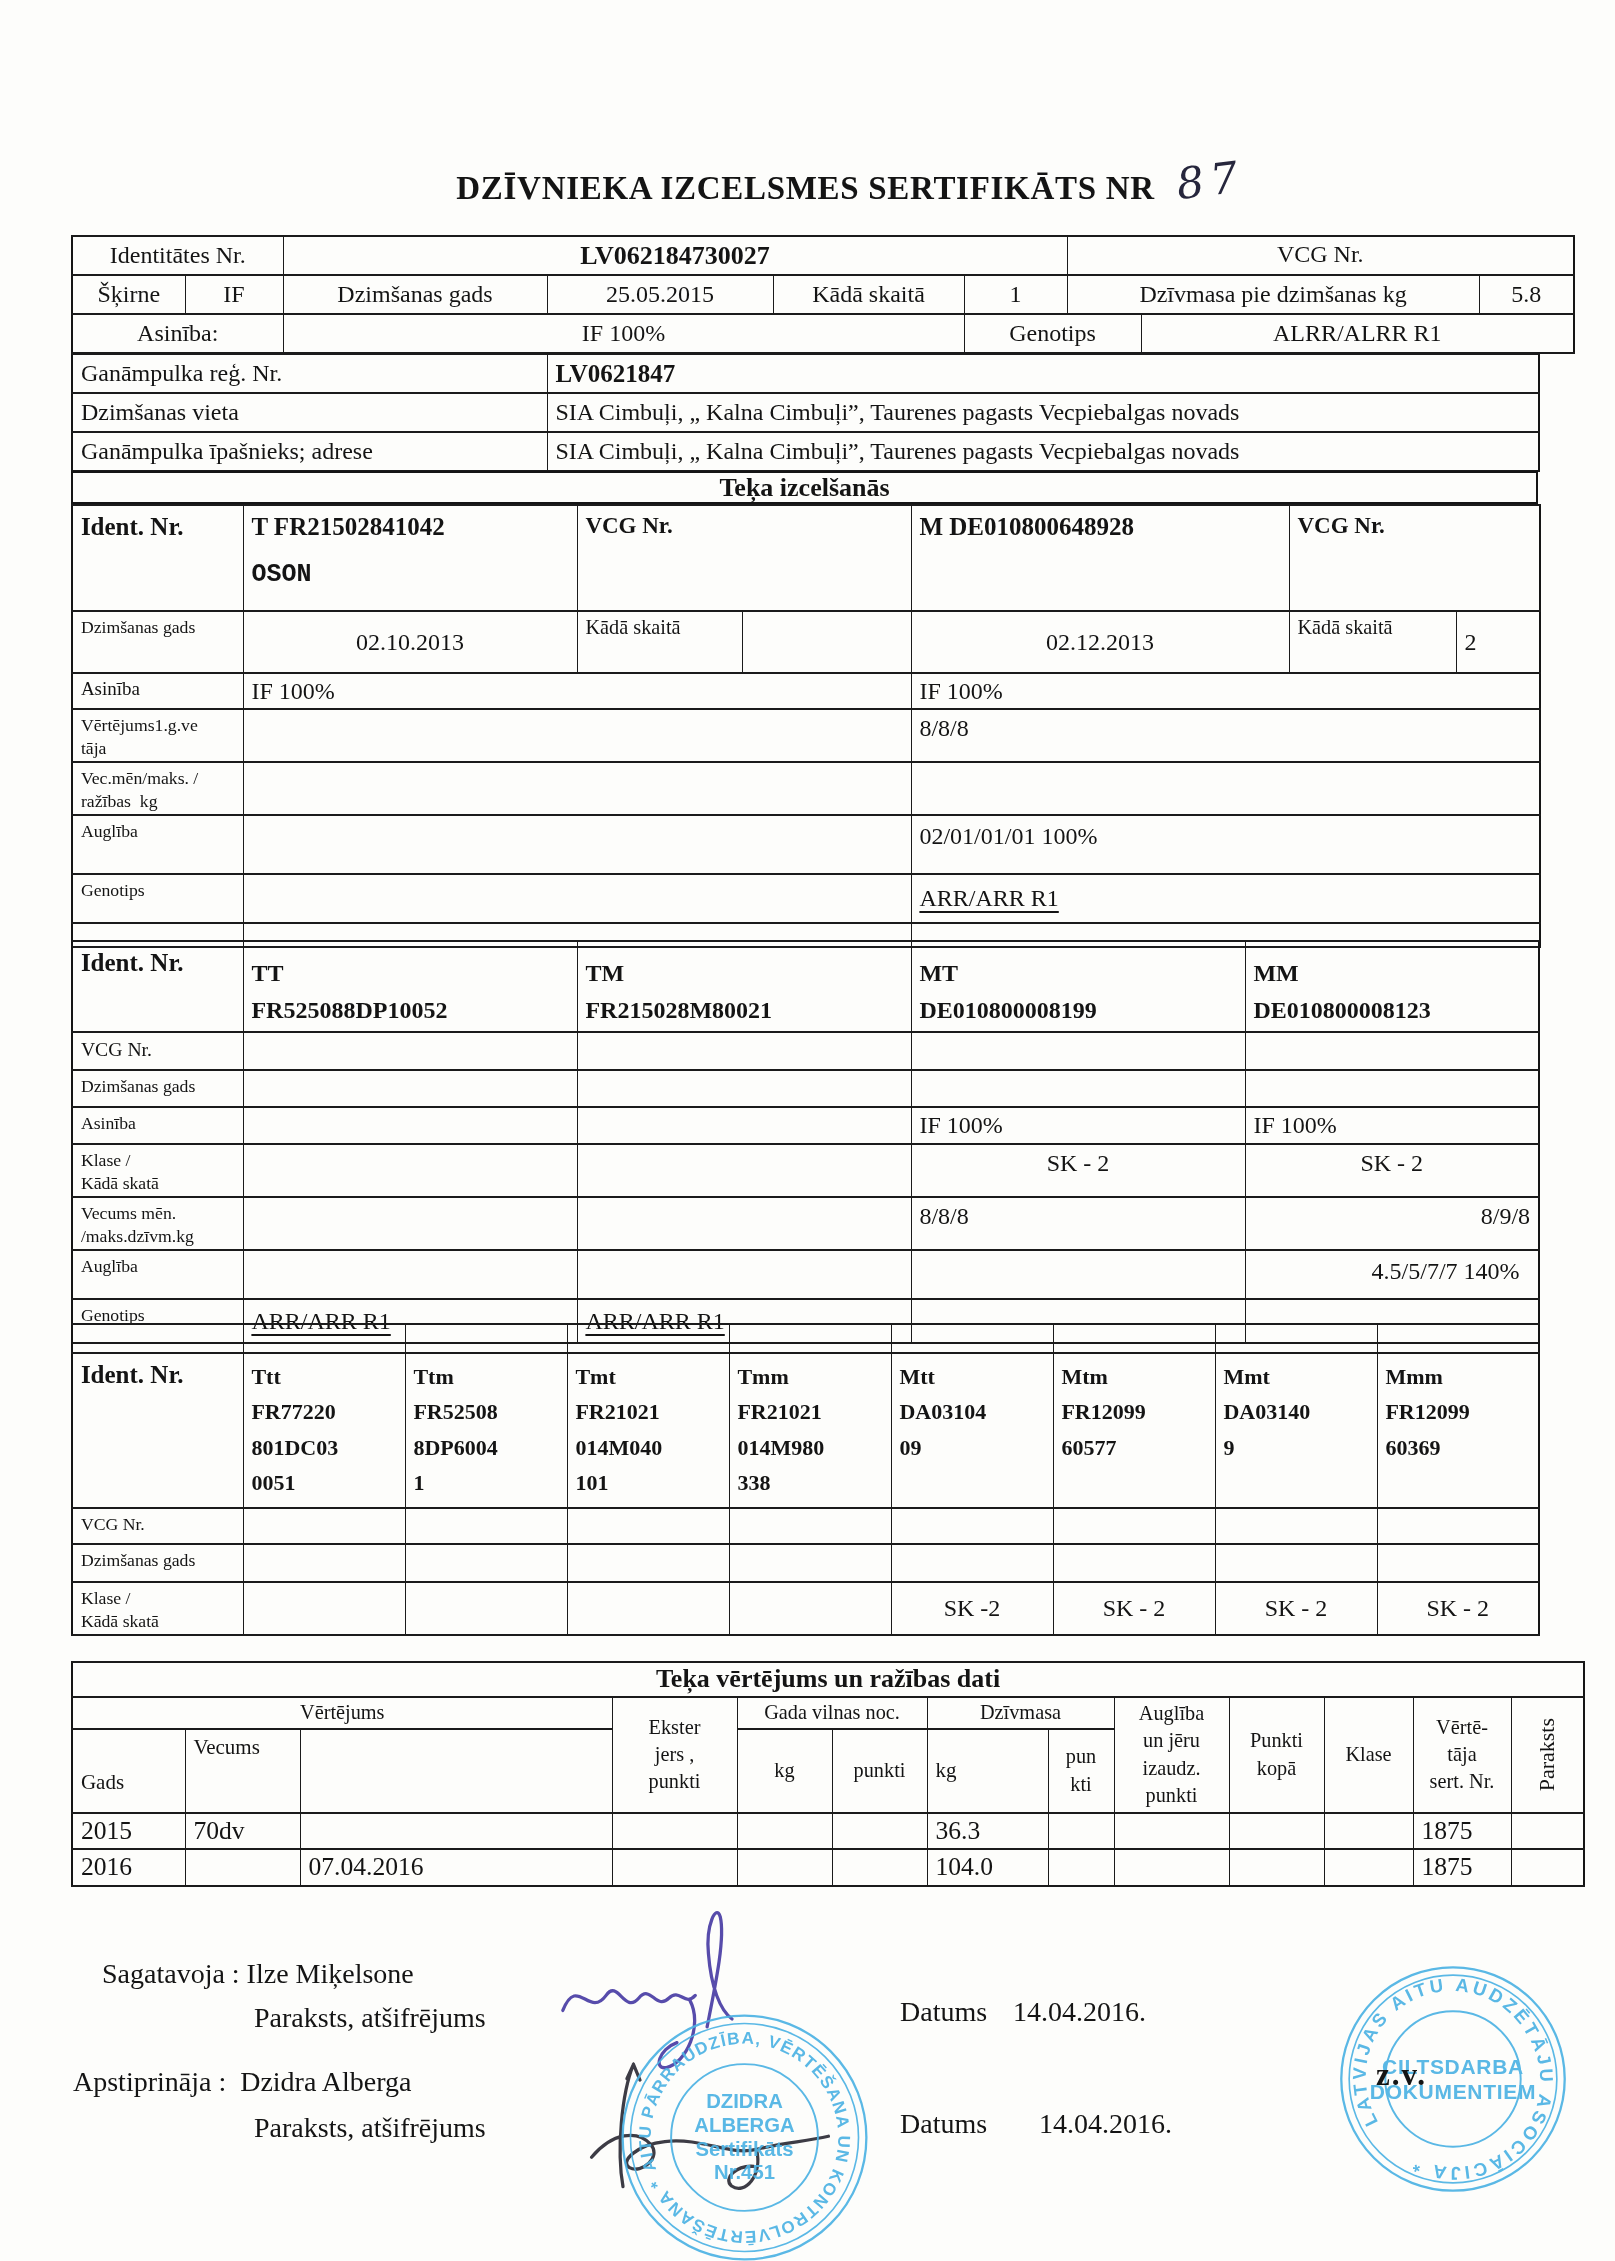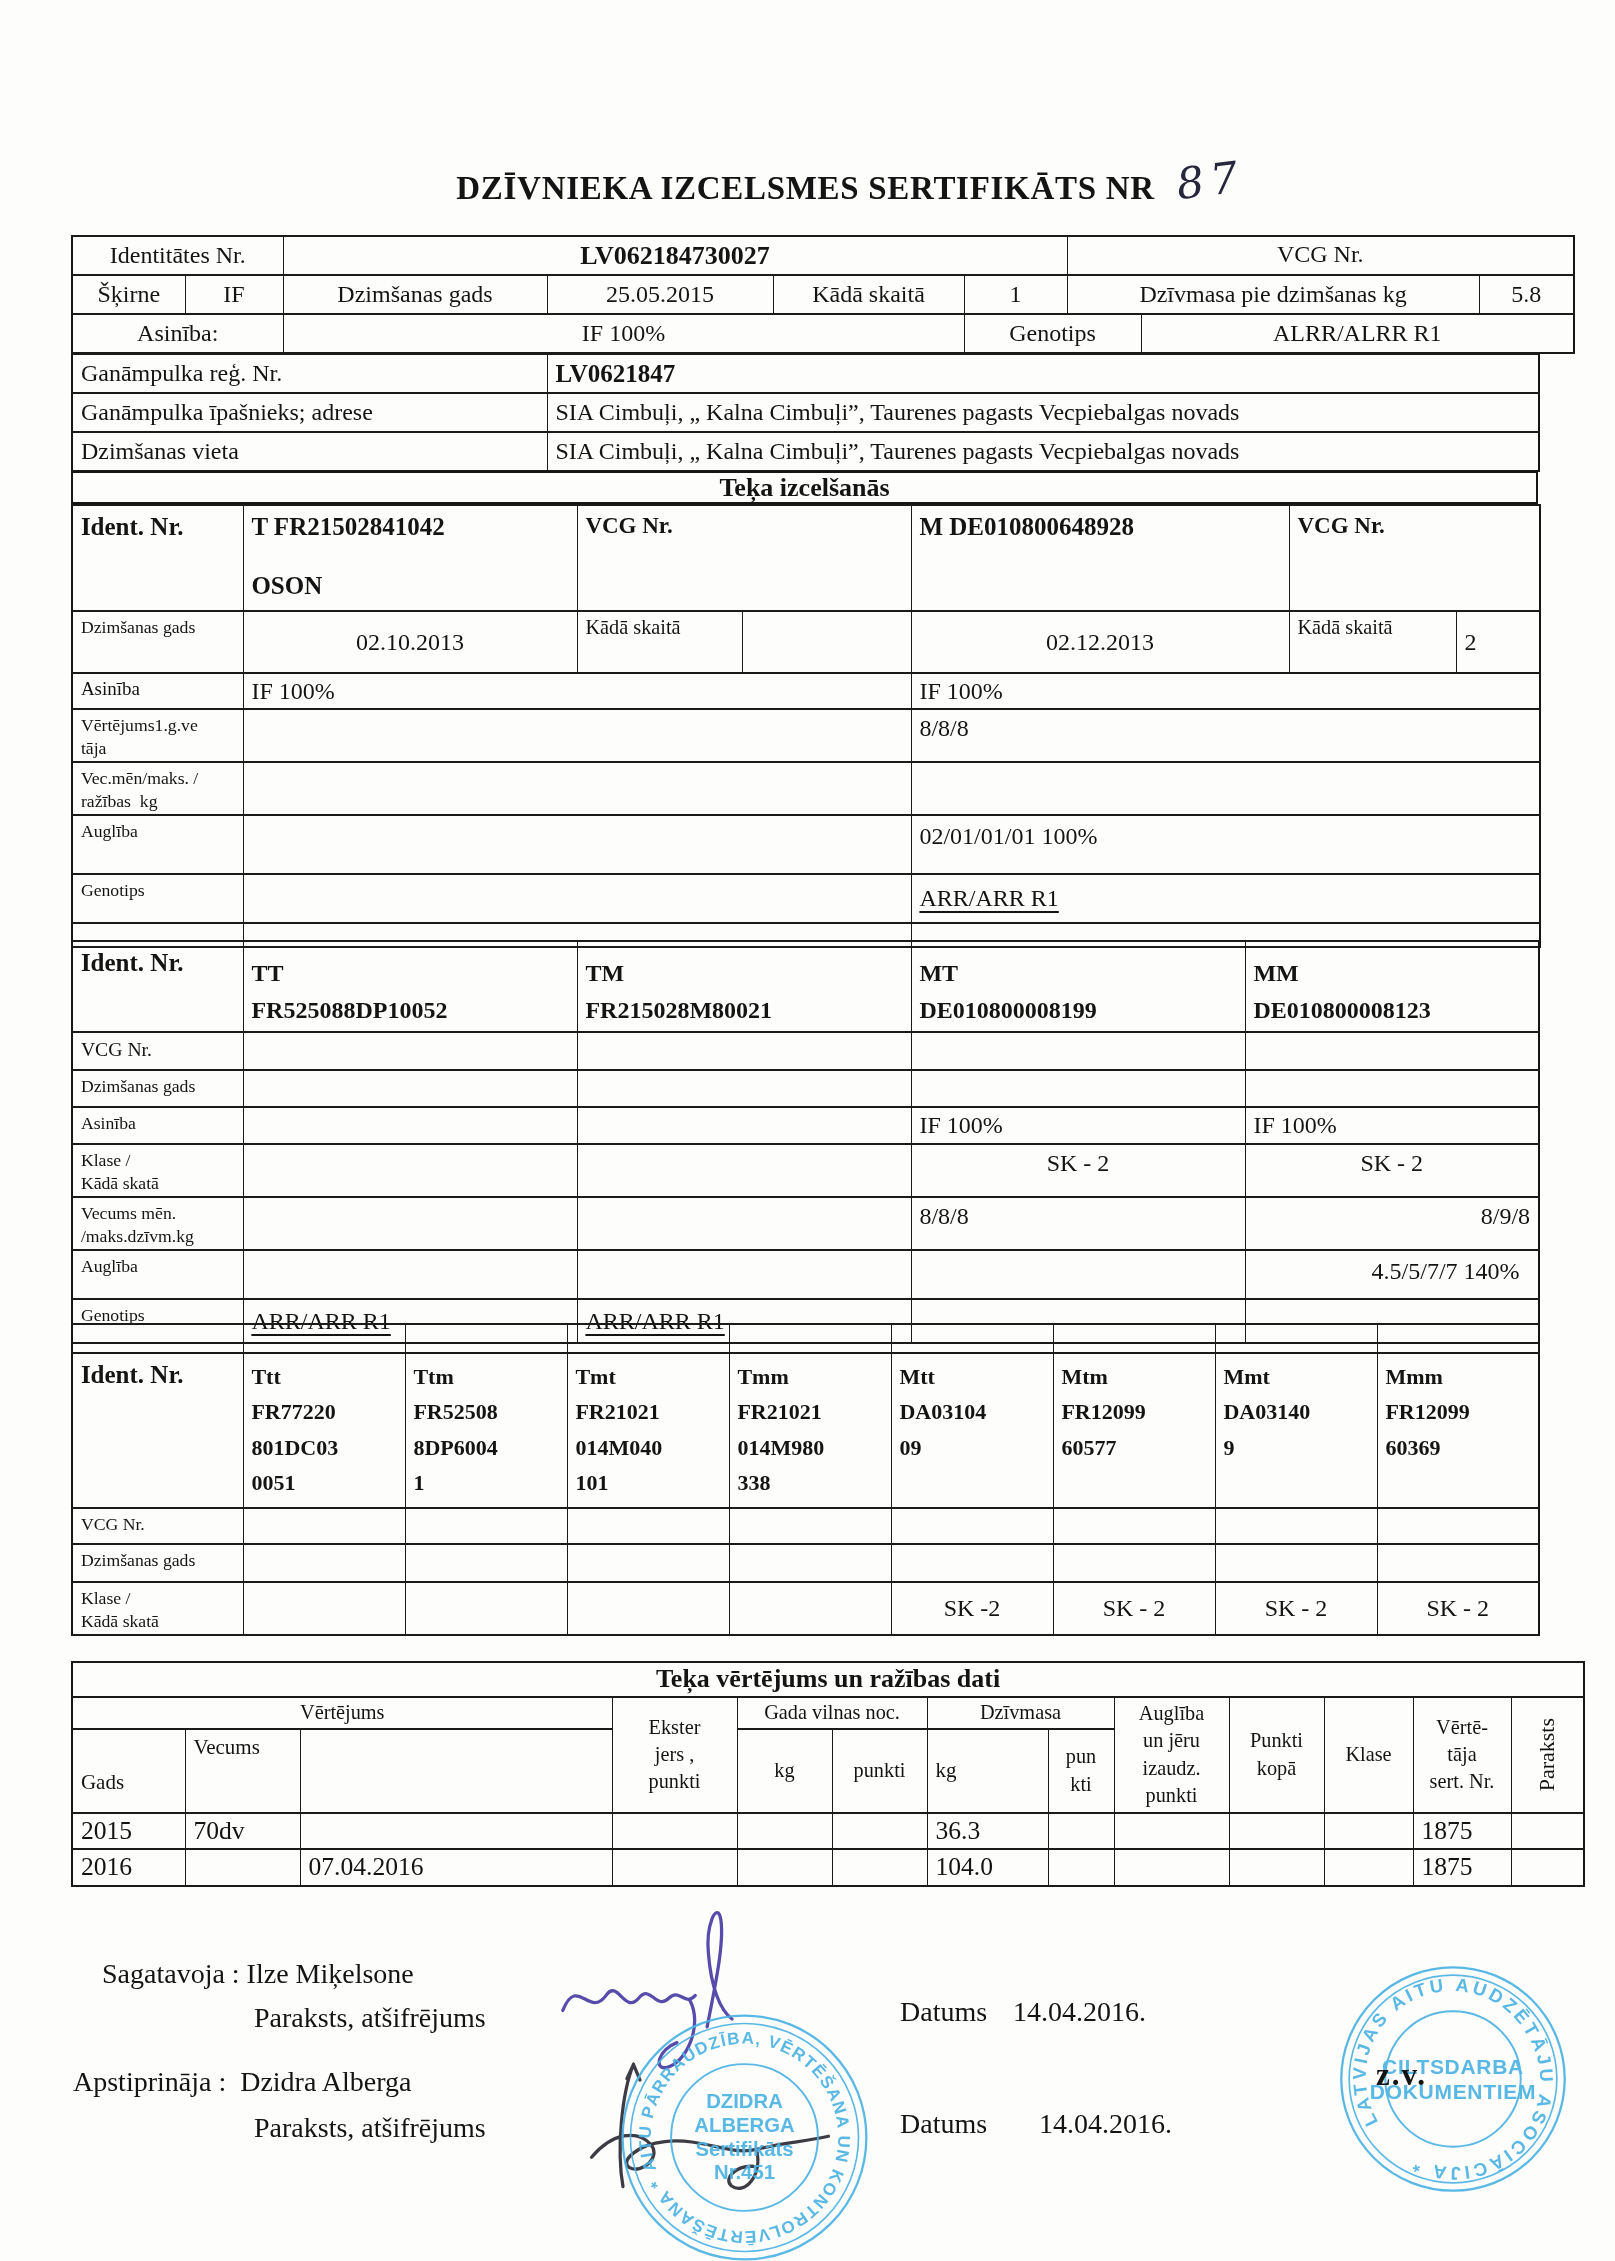--- a/index.html
+++ b/index.html
@@ -94,25 +94,25 @@
     <colgroup>
         <col style="width:475px">
         <col style="width:992px">
       </colgroup>
     <tbody>
         <tr style="height:39px;">
       <td class="top-lbl">Ganāmpulka reģ. Nr.</td>
       <td class="top-val-b" style="font-size:25px;">LV0621847</td>
     </tr>
     <tr style="height:39px;">
+      <td class="top-lbl">Dzimšanas  vieta</td>
+      <td class="top-val">SIA Cimbuļi, „ Kalna Cimbuļi”, Taurenes pagasts Vecpiebalgas novads</td>
+    </tr>
+    <tr style="height:39px;">
       <td class="top-lbl">Ganāmpulka īpašnieks; adrese</td>
-      <td class="top-val">SIA Cimbuļi, „ Kalna Cimbuļi”, Taurenes pagasts Vecpiebalgas novads</td>
-    </tr>
-    <tr style="height:39px;">
-      <td class="top-lbl">Dzimšanas  vieta</td>
       <td class="top-val">SIA Cimbuļi, „ Kalna Cimbuļi”, Taurenes pagasts Vecpiebalgas novads</td>
     </tr>
   </tbody>
     </table>
 
   <div class="band" style="top:471px;">
     <span>Teķa izcelšanās</span>
   </div>
 
   <table style="left:71px;top:504px;width:1467px;">
@@ -123,21 +123,21 @@
         <col style="width:169px">
       <col style="width:378px">
         <col style="width:167px">
         <col style="width:84px">
     </colgroup>
     <tbody>
         <tr style="height:106px;">
       <td class="pident">Ident. Nr.</td>
       <td class="pident">
         <div>T FR21502841042</div>
-        <div style="margin-top:31px;">OSON</div>
+        <div style="margin-top:19px;font-family:Liberation Mono, monospace;">OSON</div>
       </td>
       <td colspan="2" class="pvcg">VCG Nr.</td>
       <td class="pident">M  DE010800648928</td>
       <td colspan="2" class="pvcg">VCG Nr.</td>
     </tr>
     <tr style="height:62px;">
       <td class="plbl">Dzimšanas gads</td>
       <td class="pval ctr">02.10.2013</td>
       <td class="plbl-m">Kādā skaitā</td>
       <td class="e"></td>

